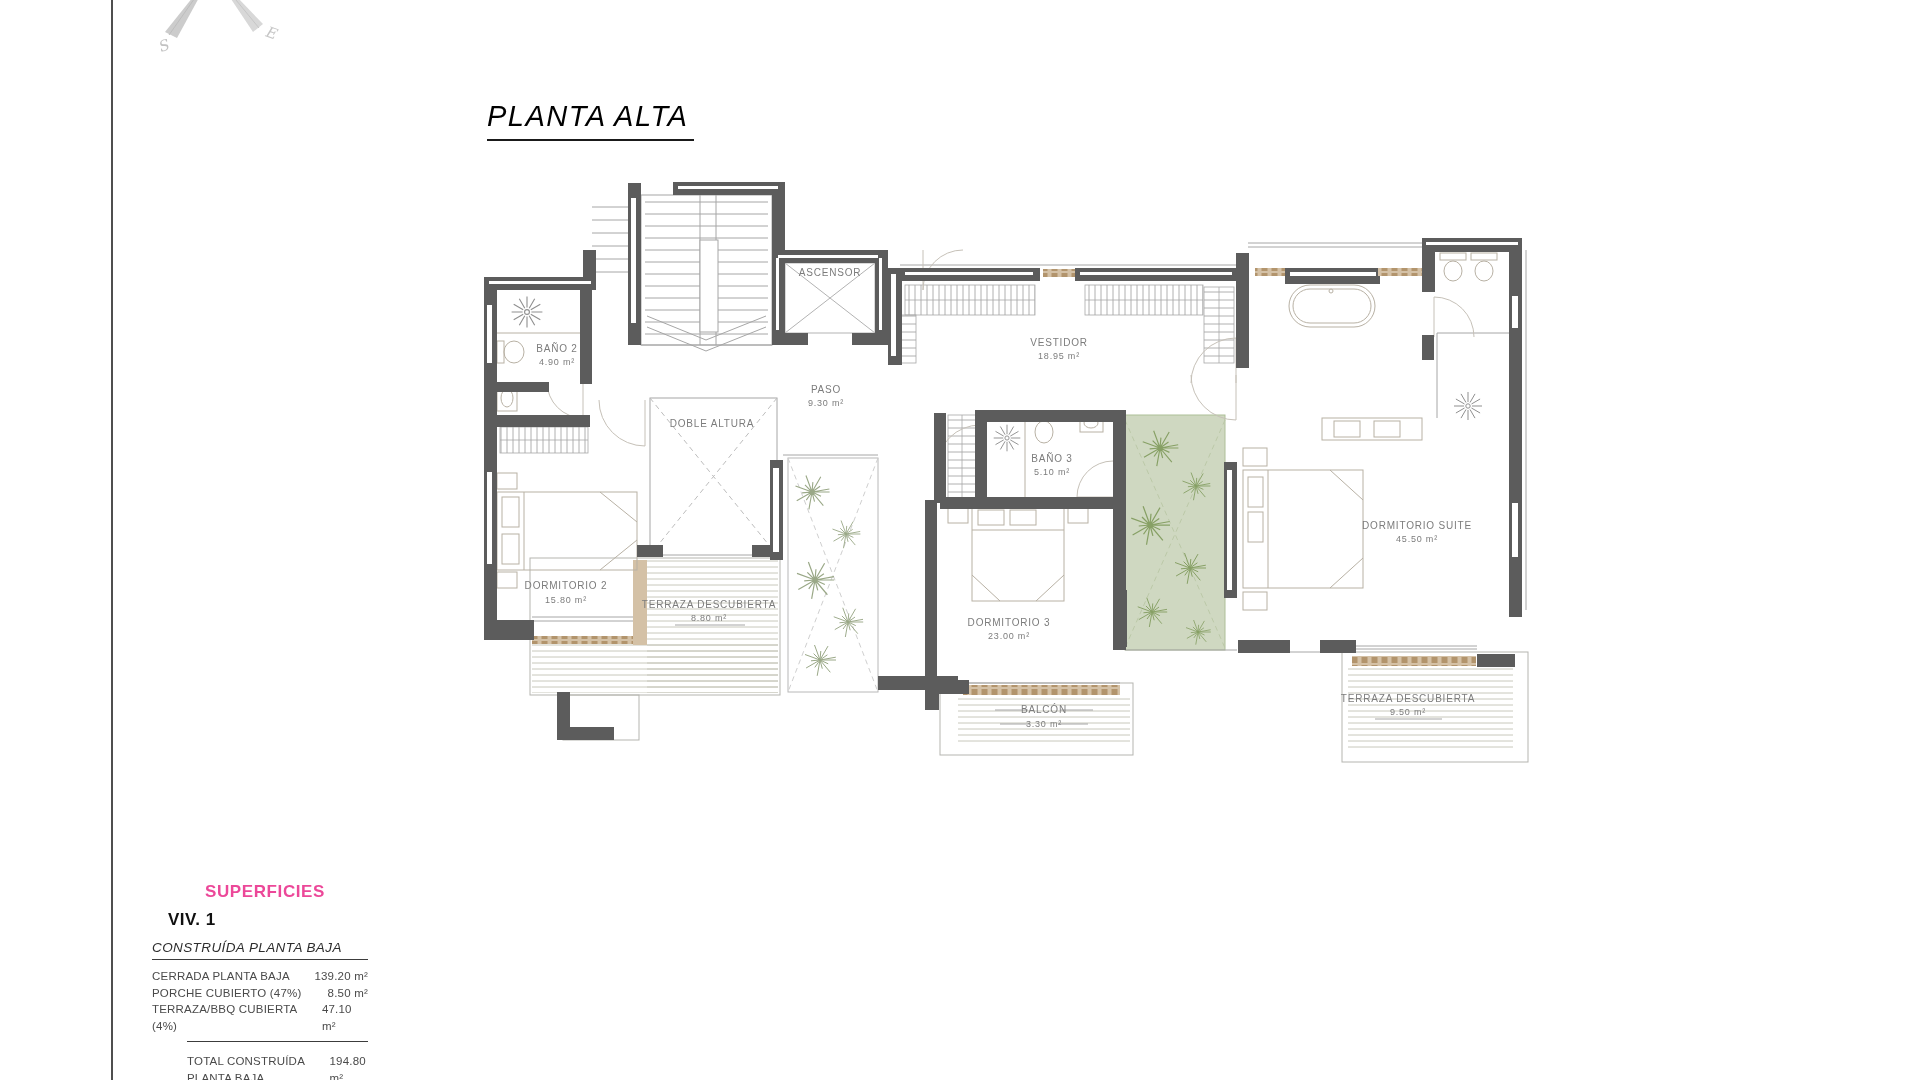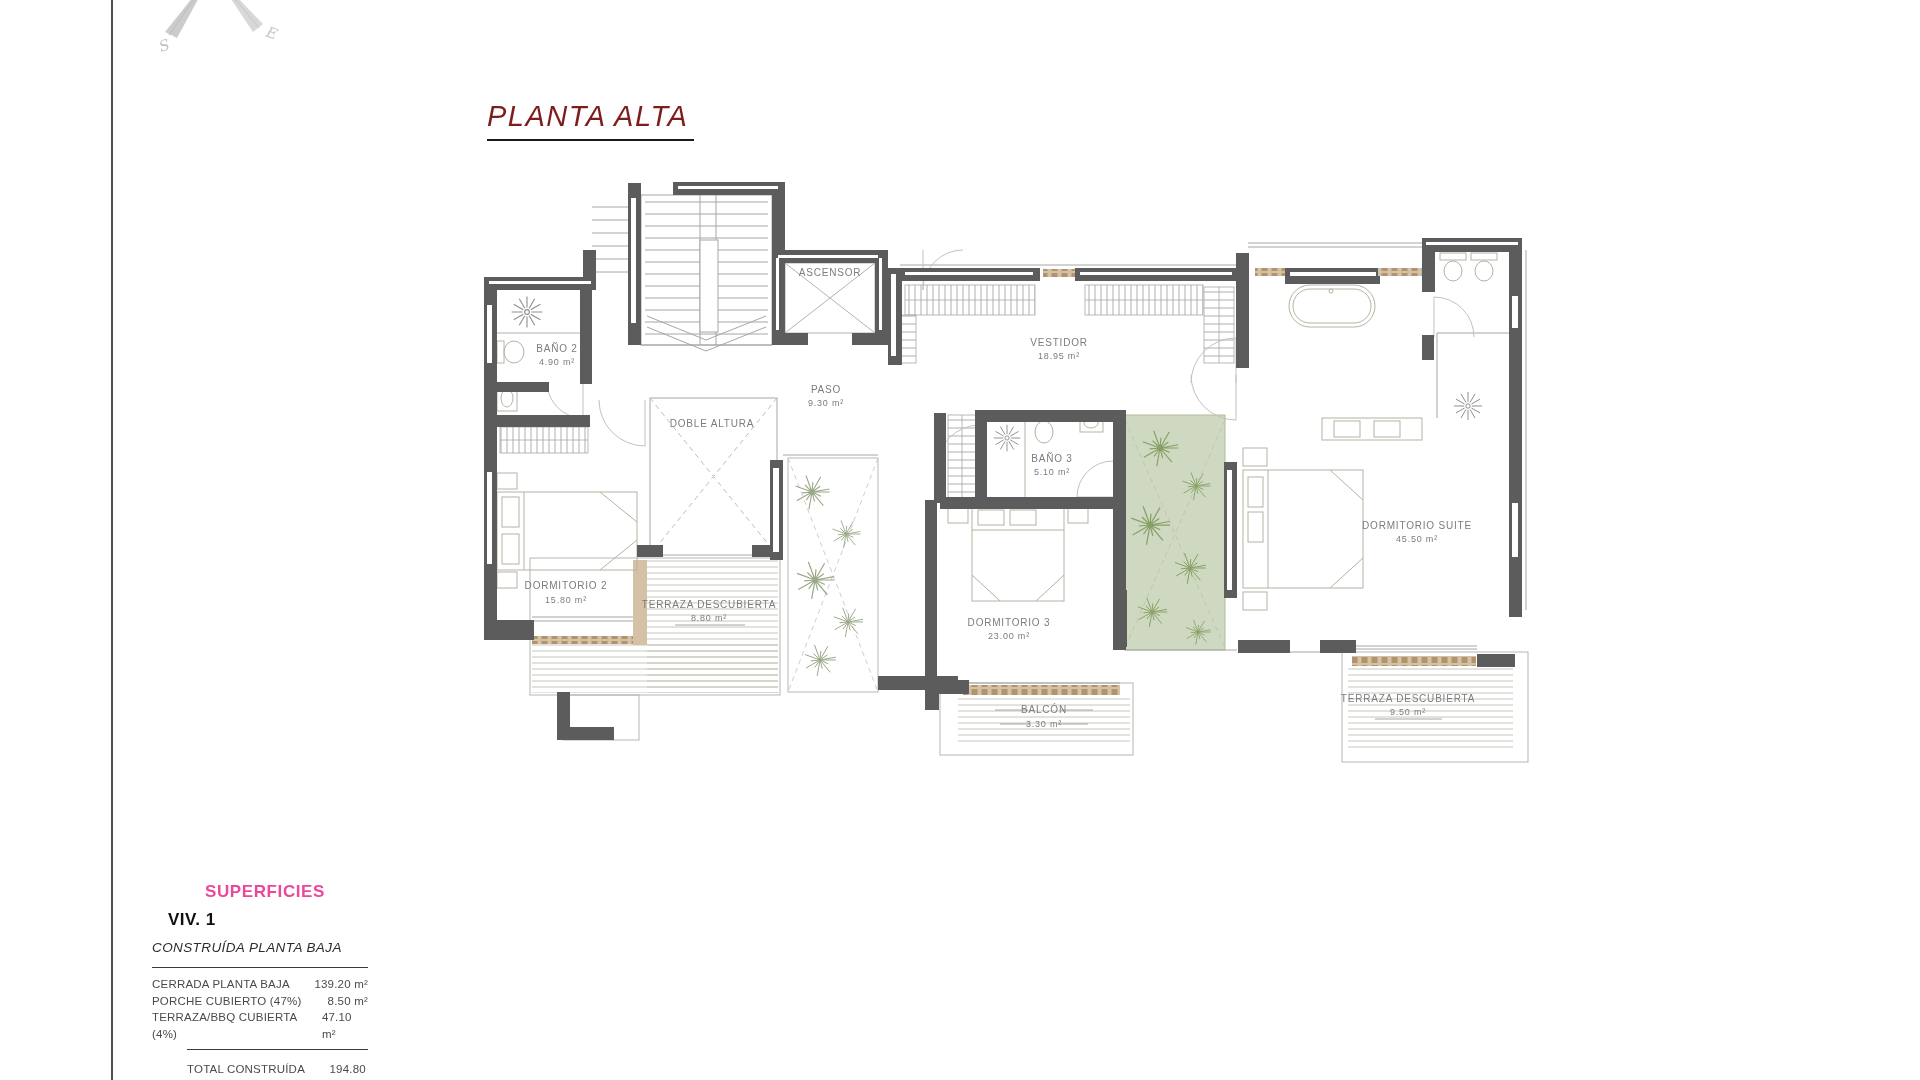--- a/index.html
+++ b/index.html
@@ -1,27 +1,27 @@
 <!DOCTYPE html>
 <html><head>
 <meta charset="utf-8">
 <style>
   html,body{margin:0;padding:0;background:#fff;}
   .page{position:relative;width:1920px;height:1080px;overflow:hidden;background:#ffffff;font-family:"Liberation Sans",sans-serif;}
   .sheet-border{position:absolute;left:111px;top:0;width:2px;height:1080px;background:#4f4f4f;}
-  .plan-title{position:absolute;left:487px;top:100px;margin:0;font-size:29px;font-style:italic;font-weight:400;letter-spacing:1.5px;color:#7f1d1d;border-bottom:2px solid #1a1a1a;padding:0 6px 6px 0;}
+  .plan-title{position:absolute;left:487px;top:100px;margin:0;font-size:29px;font-style:italic;font-weight:400;letter-spacing:1.5px;color:#000000;border-bottom:2px solid #1a1a1a;padding:0 6px 6px 0;}
   .plan-svg{position:absolute;left:0;top:0;}
   .compass{position:absolute;left:125px;top:0;}
   .rlabel{font-size:10px;fill:#7c7c7c;letter-spacing:.8px;text-anchor:middle;font-family:"Liberation Sans",sans-serif;}
   .rlabel.small{font-size:9px;}
   
   .supertable{position:absolute;left:150px;top:882px;width:230px;color:#4a4a4a;}
   .supertable .t-title{font-size:17px;font-weight:bold;letter-spacing:.6px;color:#ec4899;margin:0 0 2px 55px;}
   .supertable .t-viv{font-size:17px;font-weight:bold;letter-spacing:.5px;color:#101010;margin:8px 0 6px 18px;}
-  .sec-head{font-size:13.5px;font-style:italic;letter-spacing:.4px;color:#2d2d2d;margin:10px 0 0 2px;padding-bottom:12px;border-bottom:1.5px solid #3c3c3c;width:216px;}
+  .sec-head{font-size:13.5px;font-style:italic;letter-spacing:.4px;color:#2d2d2d;margin:10px 0 0 2px;padding-bottom:4px;border-bottom:1.5px solid #3c3c3c;width:216px;}
   .rows{margin:8px 0 0 2px;width:216px;}
   .srow{display:flex;justify-content:space-between;font-size:11.5px;line-height:16.5px;letter-spacing:.2px;}
   .srow .val{text-align:left;}
   .totalrow{border-top:1.5px solid #3c3c3c;margin-top:7px;padding-top:11px;margin-left:35px;}
 </style>
 </head>
 <body>
 
 <div class="page">
 

